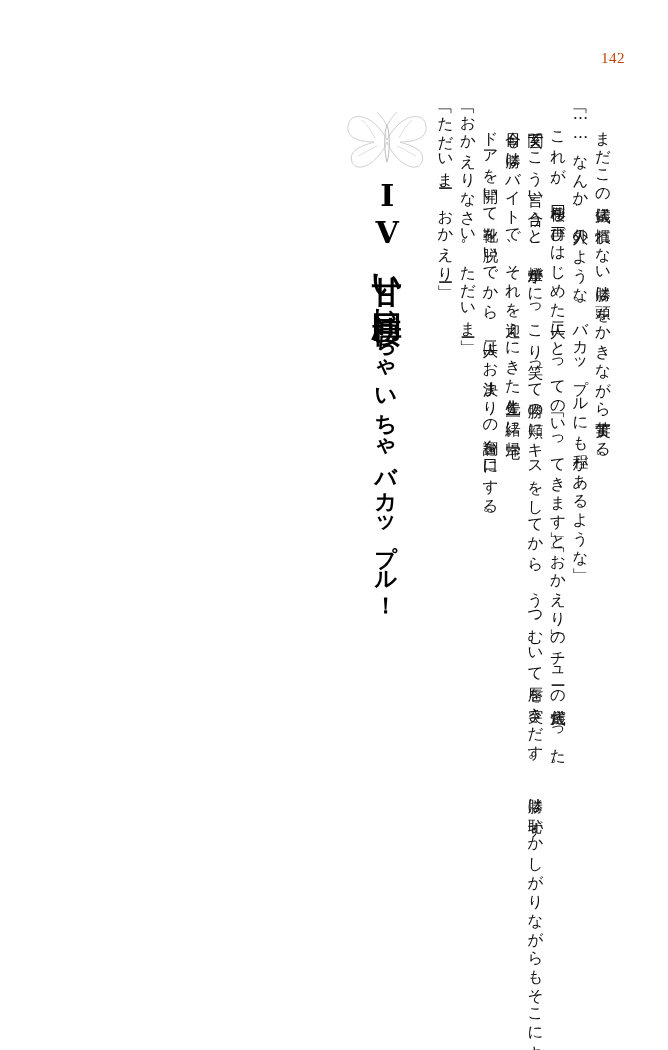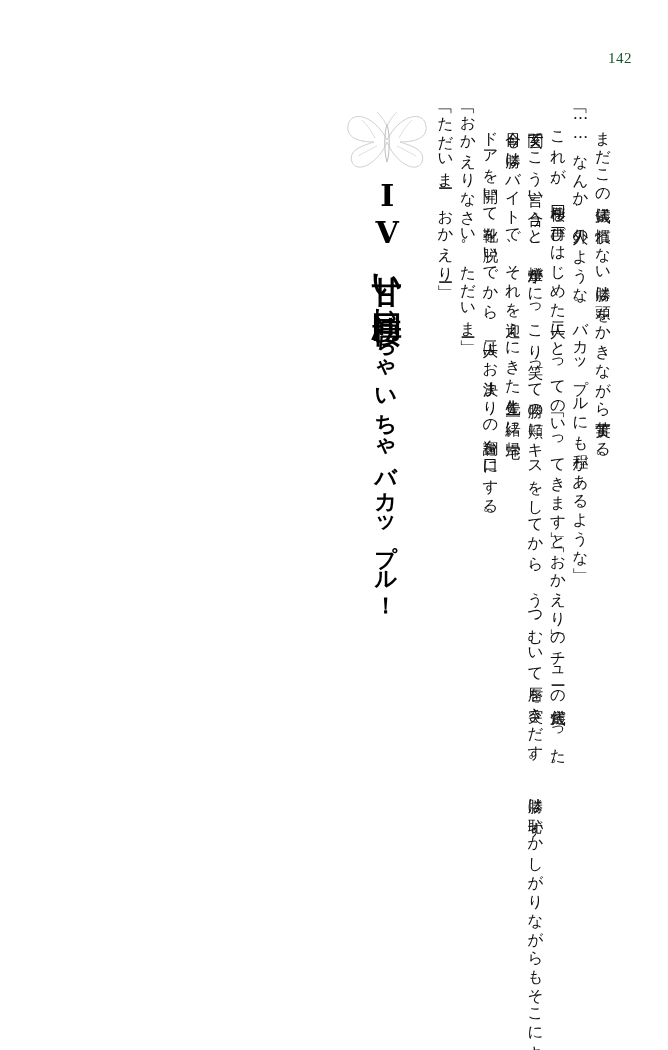--- a/index.html
+++ b/index.html
@@ -15,24 +15,24 @@
     position: relative;
     width: 668px;
     height: 1050px;
     background: #ffffff;
     overflow: hidden;
     box-sizing: border-box;
   }
   .page-number {
     position: absolute;
     top: 50px;
-    right: 36px;
+    right: 43px;
     font-size: 15px;
     letter-spacing: 0.5px;
-    color: #14532d;
+    color: #c2410c;
     font-family: "Liberation Serif", "DejaVu Serif", serif;
   }
 
   
   .text-block {
     position: absolute;
     top: 104px;
     right: 58px;
     height: 900px;
     display: flex;

